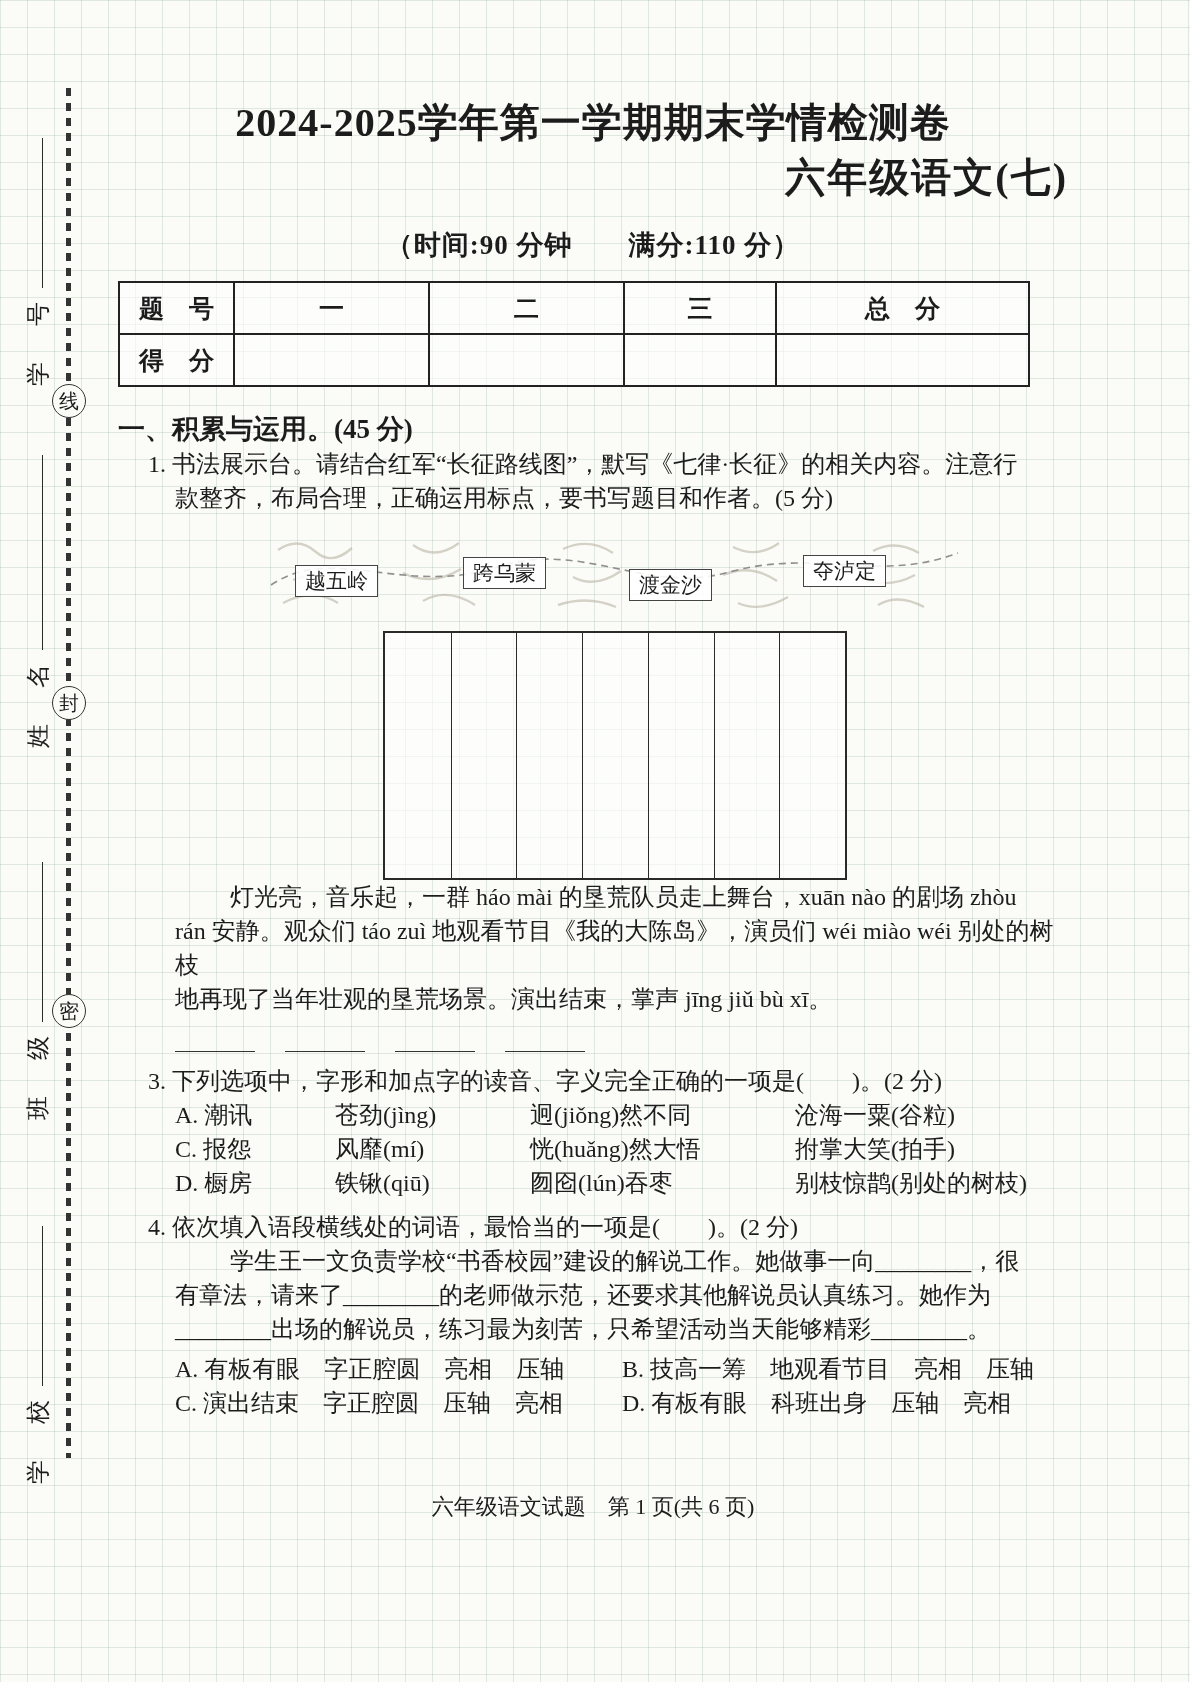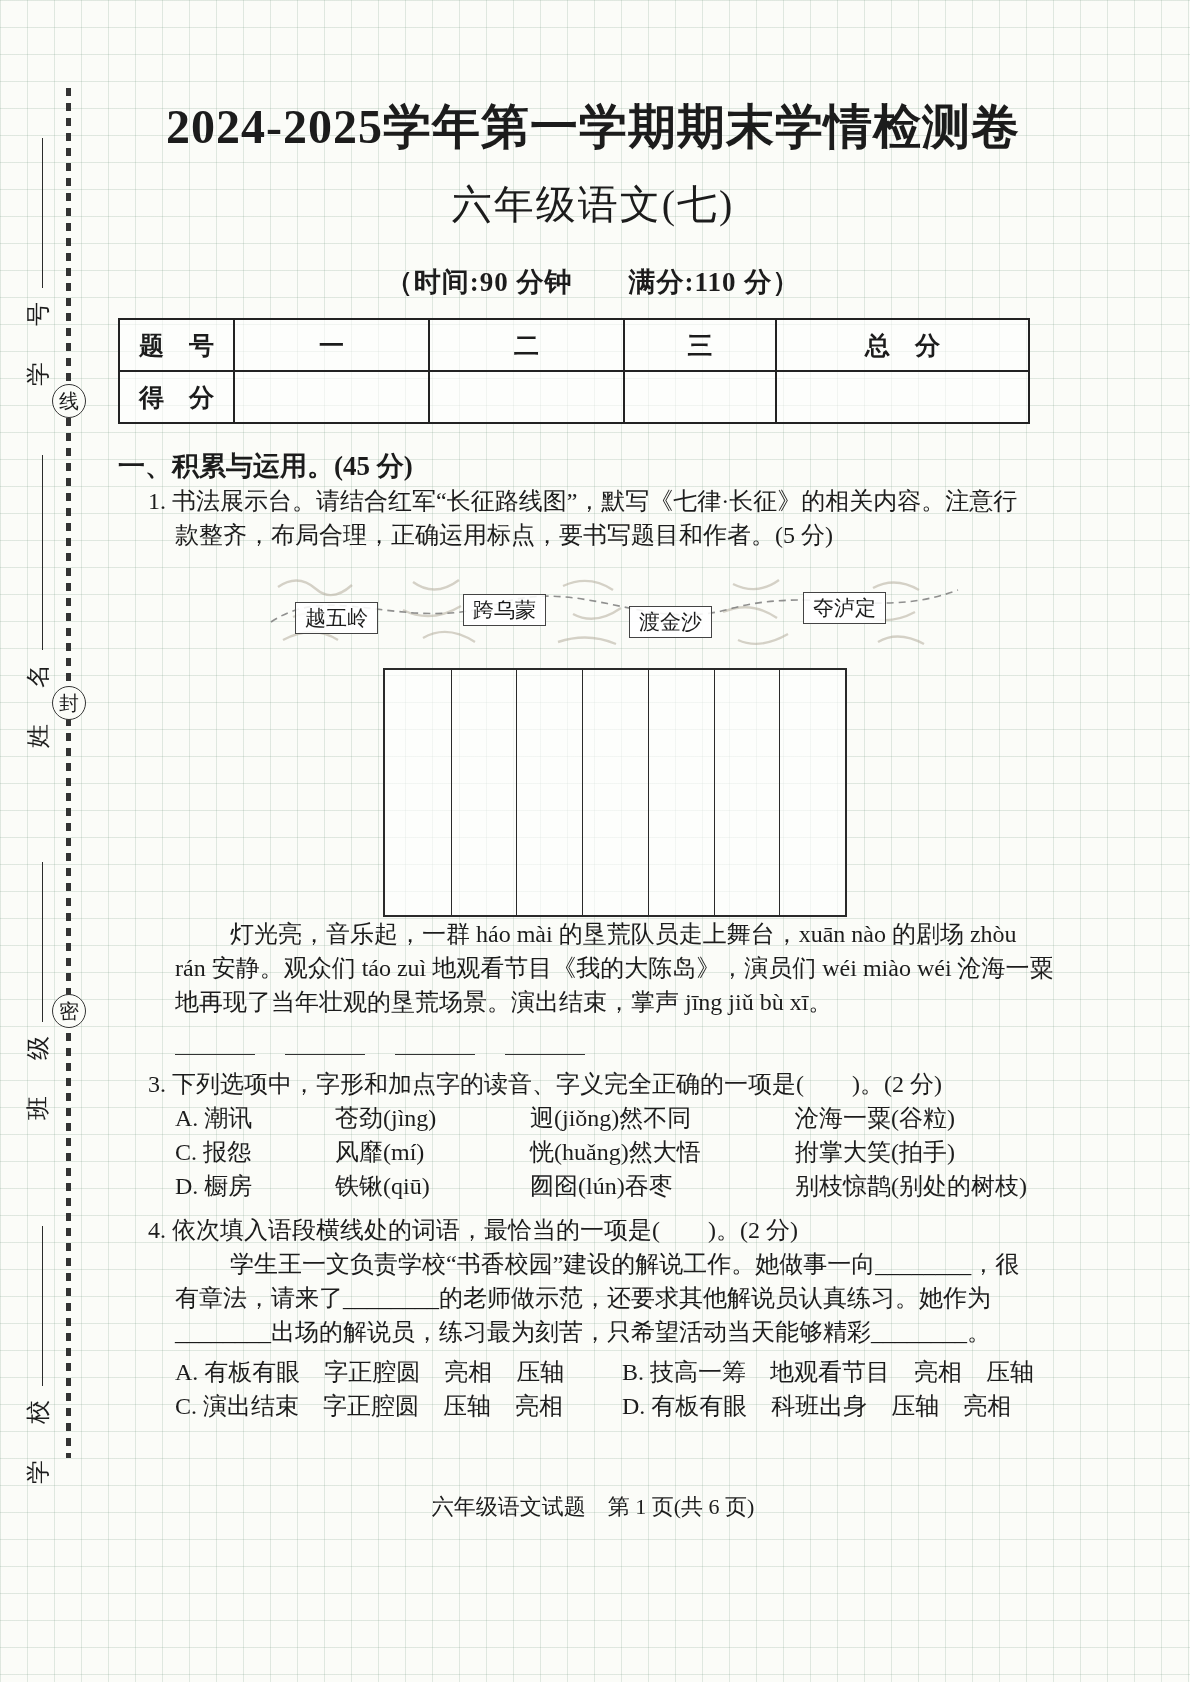--- a/index.html
+++ b/index.html
@@ -27,23 +27,23 @@
   .sfield {
     position:absolute; transform-origin:0 0; transform:rotate(-90deg);
     white-space:nowrap; font-size:24px;
   }
   .sfield .stext { letter-spacing:6px; margin-right:8px; }
   .fline { display:inline-block; border-bottom:1.6px solid #2b2b2b; height:4px; vertical-align:middle; }
 
   
   .main { position:absolute; left:118px; top:70px; width:950px; }
 
-  .title    { font-size:48px; font-weight:bold; text-align:center; margin-top:25px; letter-spacing:1px; }
-  .subtitle { font-size:40px; font-weight:normal; text-align:center; margin-top:18px; letter-spacing:2px; }
-  .meta     { font-size:27px; font-weight:bold; text-align:center; margin-top:32px; letter-spacing:1px; }
+  .title    { font-size:40px; font-weight:bold; text-align:center; margin-top:25px; letter-spacing:1px; }
+  .subtitle { font-size:40px; font-weight:bold; text-align:right; letter-spacing:2px; }
+  .meta     { font-size:27px; font-weight:bold; text-align:center; margin-top:22px; letter-spacing:1px; }
 
   table.score { border-collapse:collapse; table-layout:fixed; width:910px; margin-top:18px; background:rgba(255,255,255,0.55); }
   table.score td { border:2px solid #222; height:48px; text-align:center; font-size:25px; font-weight:bold; }
 
   .sec-heading { font-size:27px; font-weight:bold; margin-top:24px; }
 
   .qline { font-size:24px; line-height:34px; }
   .ind1 { padding-left:30px; }
   .ind2 { padding-left:57px; }
   .ind3 { padding-left:112px; }
@@ -156,21 +156,21 @@
     <div class="wcell"></div>
     <div class="wcell"></div>
     <div class="wcell"></div>
     <div class="wcell"></div>
     <div class="wcell"></div>
     <div class="wcell"></div>
     <div class="wcell"></div>
   </div>
 
   <div class="qline ind3">灯光亮，音乐起，一群 háo mài 的垦荒队员走上舞台，xuān nào 的剧场 zhòu</div>
-  <div class="qline ind2">rán 安静。观众们 táo zuì 地观看节目《我的大陈岛》，演员们 wéi miào wéi 沧海一粟</div>
+  <div class="qline ind2">rán 安静。观众们 táo zuì 地观看节目《我的大陈岛》，演员们 wéi miào wéi 别处的树枝</div>
   <div class="qline ind2">地再现了当年壮观的垦荒场景。演出结束，掌声 jīng jiǔ bù xī。</div>
 
   <div class="blanks">
     <span class="blank"></span>
     <span class="blank"></span>
     <span class="blank"></span>
     <span class="blank"></span>
   </div>
 
   <div class="qline ind1" style="margin-top:12px">3. 下列选项中，字形和加点字的读音、字义完全正确的一项是(　　)。(2 分)</div>

